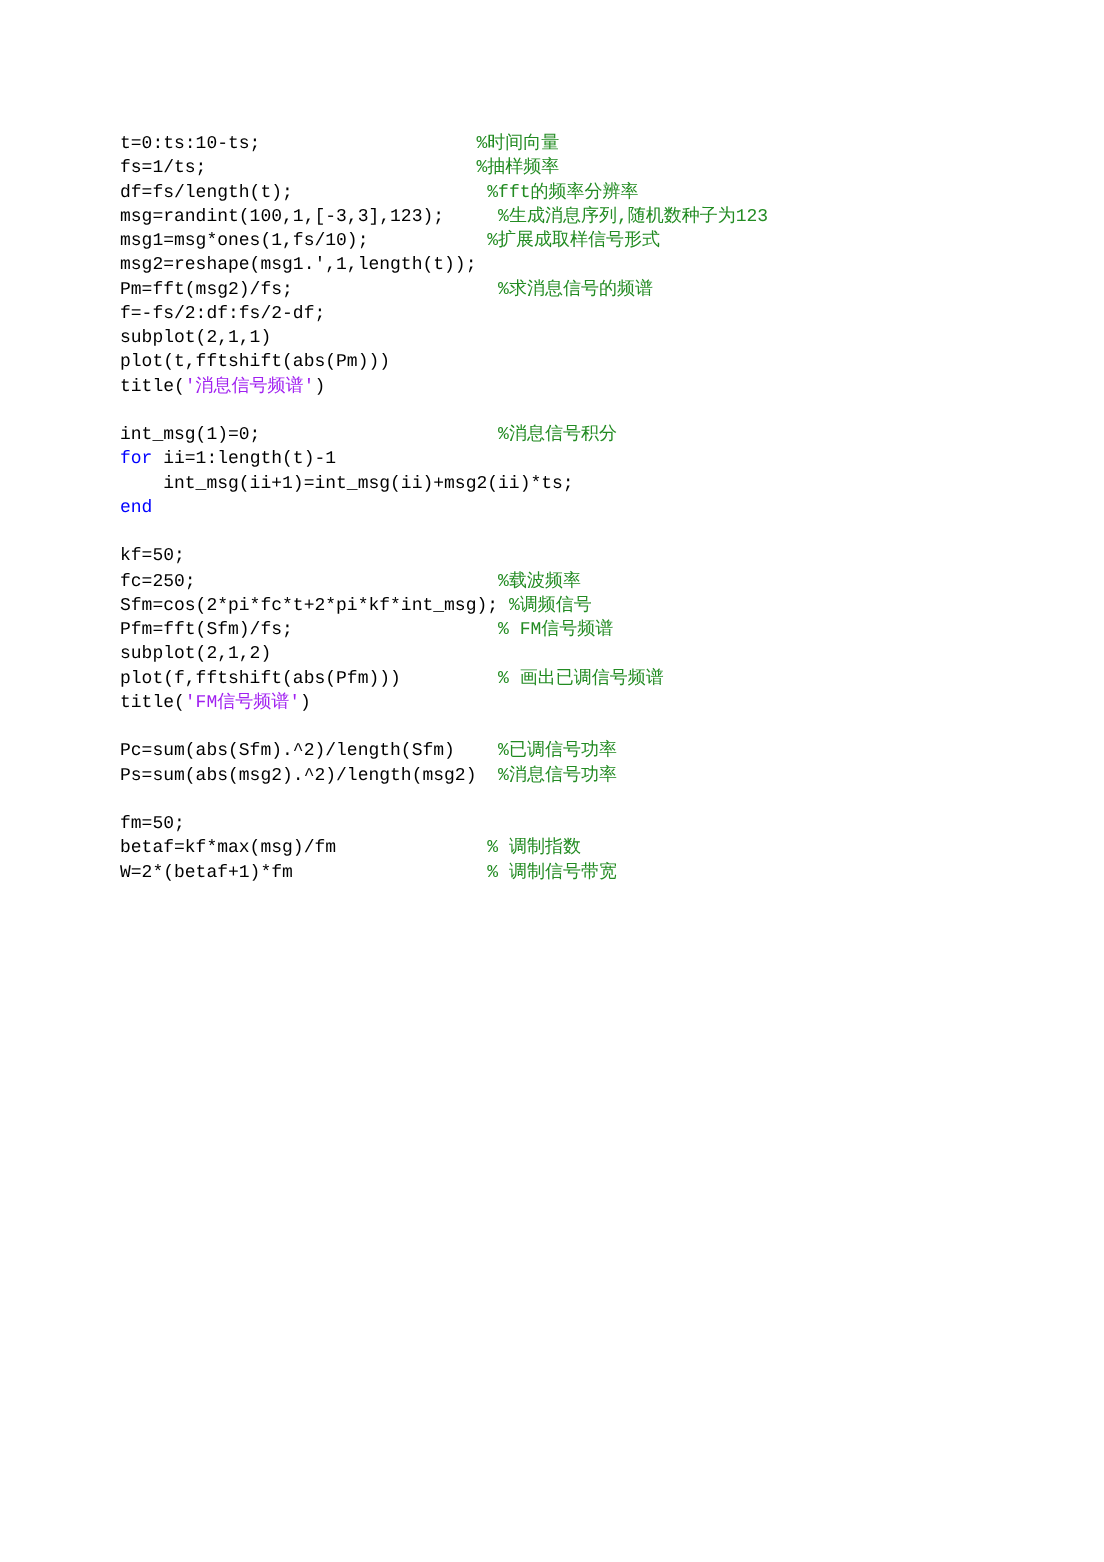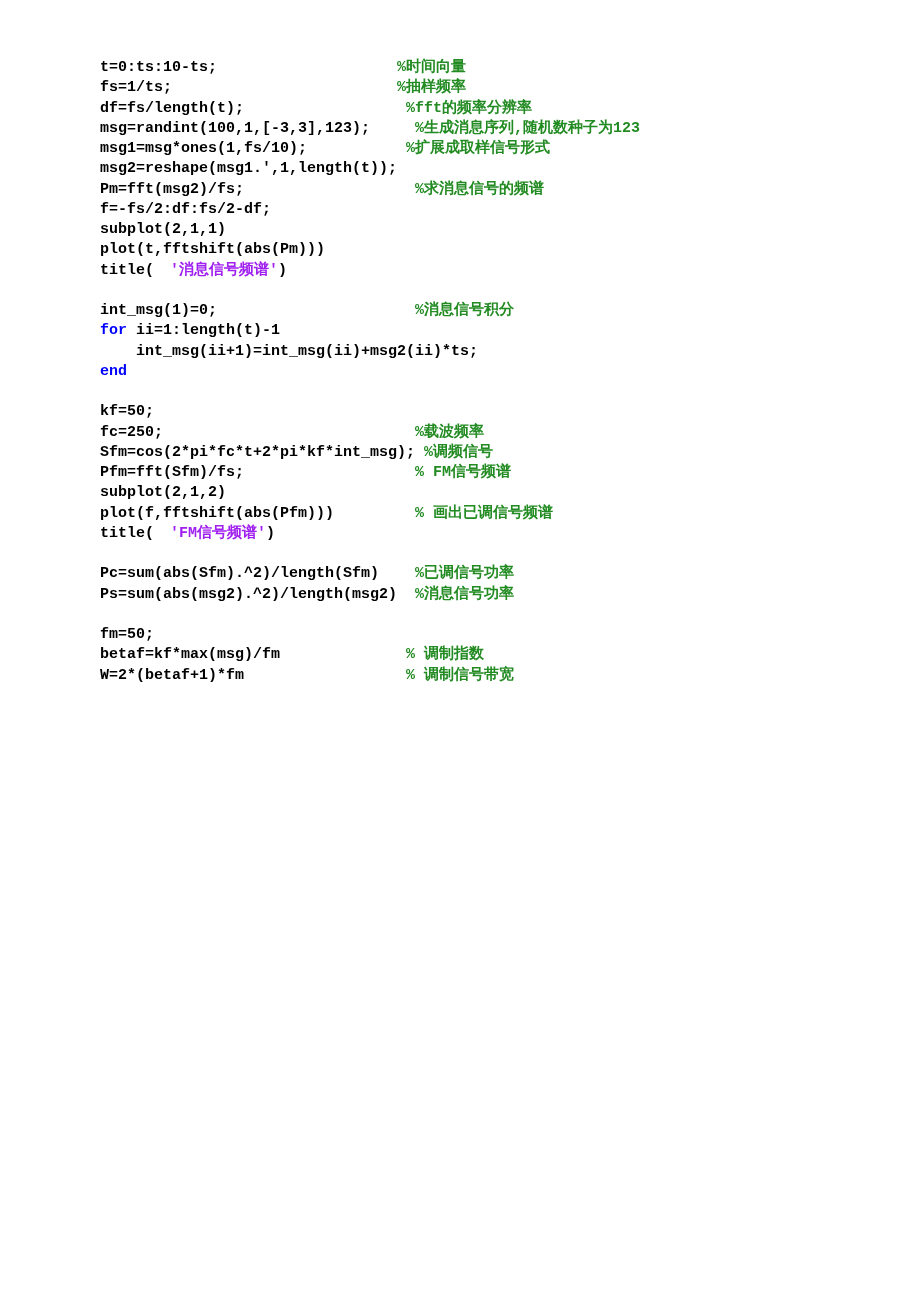--- a/index.html
+++ b/index.html
@@ -6,25 +6,24 @@
       margin: 0;
       padding: 0;
       background: #ffffff;
       font-family: "Courier New", monospace;
       font-size: 15px;
       line-height: 1.35;
       width: 920px;
       height: 1302px;
     }
     .page {
-      padding: 58px 100px;
+      padding: 110px 100px;
       white-space: pre;
-      font-weight: bold;
     }
     .k { color: #0000ff; margin-top: 24px; }
     .c { color: #228b22; }
-    .s { color: #a020f0; margin-left: 16px; }
+    .s { color: #a020f0; }
     .plain { color: #000000; }
   </style>
 </head>
 <body>
 
 <div class="page" id="code-container"><div><span class="plain">t=0:ts:10-ts;                    </span><span class="c">%时间向量</span></div><div><span class="plain">fs=1/ts;                         </span><span class="c">%抽样频率</span></div><div><span class="plain">df=fs/length(t);                  </span><span class="c">%fft的频率分辨率</span></div><div><span class="plain">msg=randint(100,1,[-3,3],123);     </span><span class="c">%生成消息序列,随机数种子为123</span></div><div><span class="plain">msg1=msg*ones(1,fs/10);           </span><span class="c">%扩展成取样信号形式</span></div><div><span class="plain">msg2=reshape(msg1.',1,length(t));</span></div><div><span class="plain">Pm=fft(msg2)/fs;                   </span><span class="c">%求消息信号的频谱</span></div><div><span class="plain">f=-fs/2:df:fs/2-df;</span></div><div><span class="plain">subplot(2,1,1)</span></div><div><span class="plain">plot(t,fftshift(abs(Pm)))</span></div><div><span class="plain">title(</span><span class="s">'消息信号频谱'</span><span class="plain">)</span></div><div>&nbsp;</div><div><span class="plain">int_msg(1)=0;                      </span><span class="c">%消息信号积分</span></div><div><span class="k">for </span><span class="plain">ii=1:length(t)-1</span></div><div><span class="plain">    int_msg(ii+1)=int_msg(ii)+msg2(ii)*ts;</span></div><div><span class="k">end</span></div><div>&nbsp;</div><div><span class="plain">kf=50;</span></div><div><span class="plain">fc=250;                            </span><span class="c">%载波频率</span></div><div><span class="plain">Sfm=cos(2*pi*fc*t+2*pi*kf*int_msg); </span><span class="c">%调频信号</span></div><div><span class="plain">Pfm=fft(Sfm)/fs;                   </span><span class="c">% FM信号频谱</span></div><div><span class="plain">subplot(2,1,2)</span></div><div><span class="plain">plot(f,fftshift(abs(Pfm)))         </span><span class="c">% 画出已调信号频谱</span></div><div><span class="plain">title(</span><span class="s">'FM信号频谱'</span><span class="plain">)</span></div><div>&nbsp;</div><div><span class="plain">Pc=sum(abs(Sfm).^2)/length(Sfm)    </span><span class="c">%已调信号功率</span></div><div><span class="plain">Ps=sum(abs(msg2).^2)/length(msg2)  </span><span class="c">%消息信号功率</span></div><div>&nbsp;</div><div><span class="plain">fm=50;</span></div><div><span class="plain">betaf=kf*max(msg)/fm              </span><span class="c">% 调制指数</span></div><div><span class="plain">W=2*(betaf+1)*fm                  </span><span class="c">% 调制信号带宽</span></div></div>
 
 </body></html>

